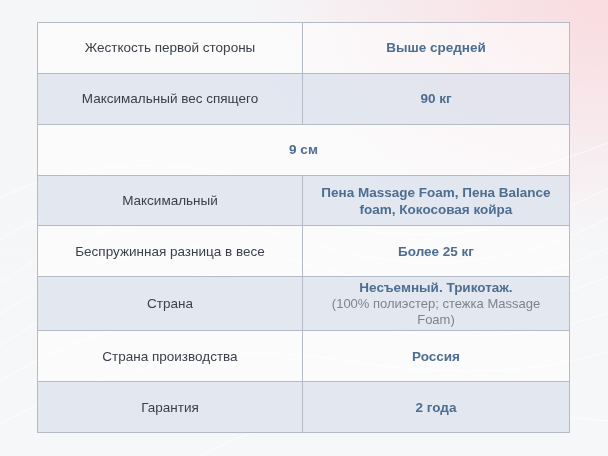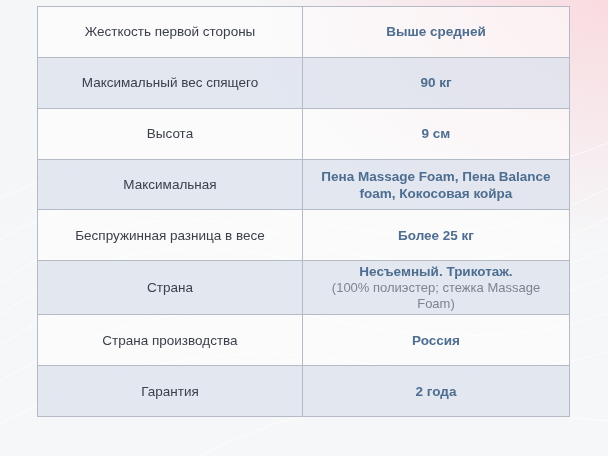--- a/index.html
+++ b/index.html
@@ -15,21 +15,21 @@
       radial-gradient(95% 85% at 100% 0%, rgba(250, 216, 221, 0.9) 0%, rgba(250, 216, 221, 0.0) 62%),
       linear-gradient(180deg, #f5f6f8 0%, #f6f7f8 100%);
   }
   .waves {
     position: absolute; left: 0; top: 0;
     width: 608px; height: 456px;
     pointer-events: none;
   }
   .spec-table {
     position: absolute;
-    left: 37px; top: 6px;
+    left: 37px; top: 22px;
     width: 533px; height: 411px;
     border: 1px solid #b5bbc6;
     display: flex;
     flex-direction: column;
     box-sizing: border-box;
   }
   .row {
     flex: 1;
     display: flex;
     border-top: 1px solid #b5bbc6;
@@ -93,27 +93,26 @@
       <div class="cell value">Выше средней</div>
     </div>
 
 
     <div class="row">
       <div class="cell label">Максимальный вес спящего</div>
       <div class="cell value">90 кг</div>
     </div>
 
     <div class="row">
-      <div class="cell label">Высота</div>
       <div class="cell value">9 см</div>
     </div>
 
 
     <div class="row">
-      <div class="cell label">Максимальная</div>
+      <div class="cell label">Максимальный</div>
       <div class="cell value">Пена Massage Foam, Пена Balance foam, Кокосовая койра</div>
     </div>
 
     <div class="row">
       <div class="cell label">Беспружинная разница в весе</div>
       <div class="cell value">Более 25 кг</div>
     </div>
 
     <div class="row">
       <div class="cell label">Страна</div>

